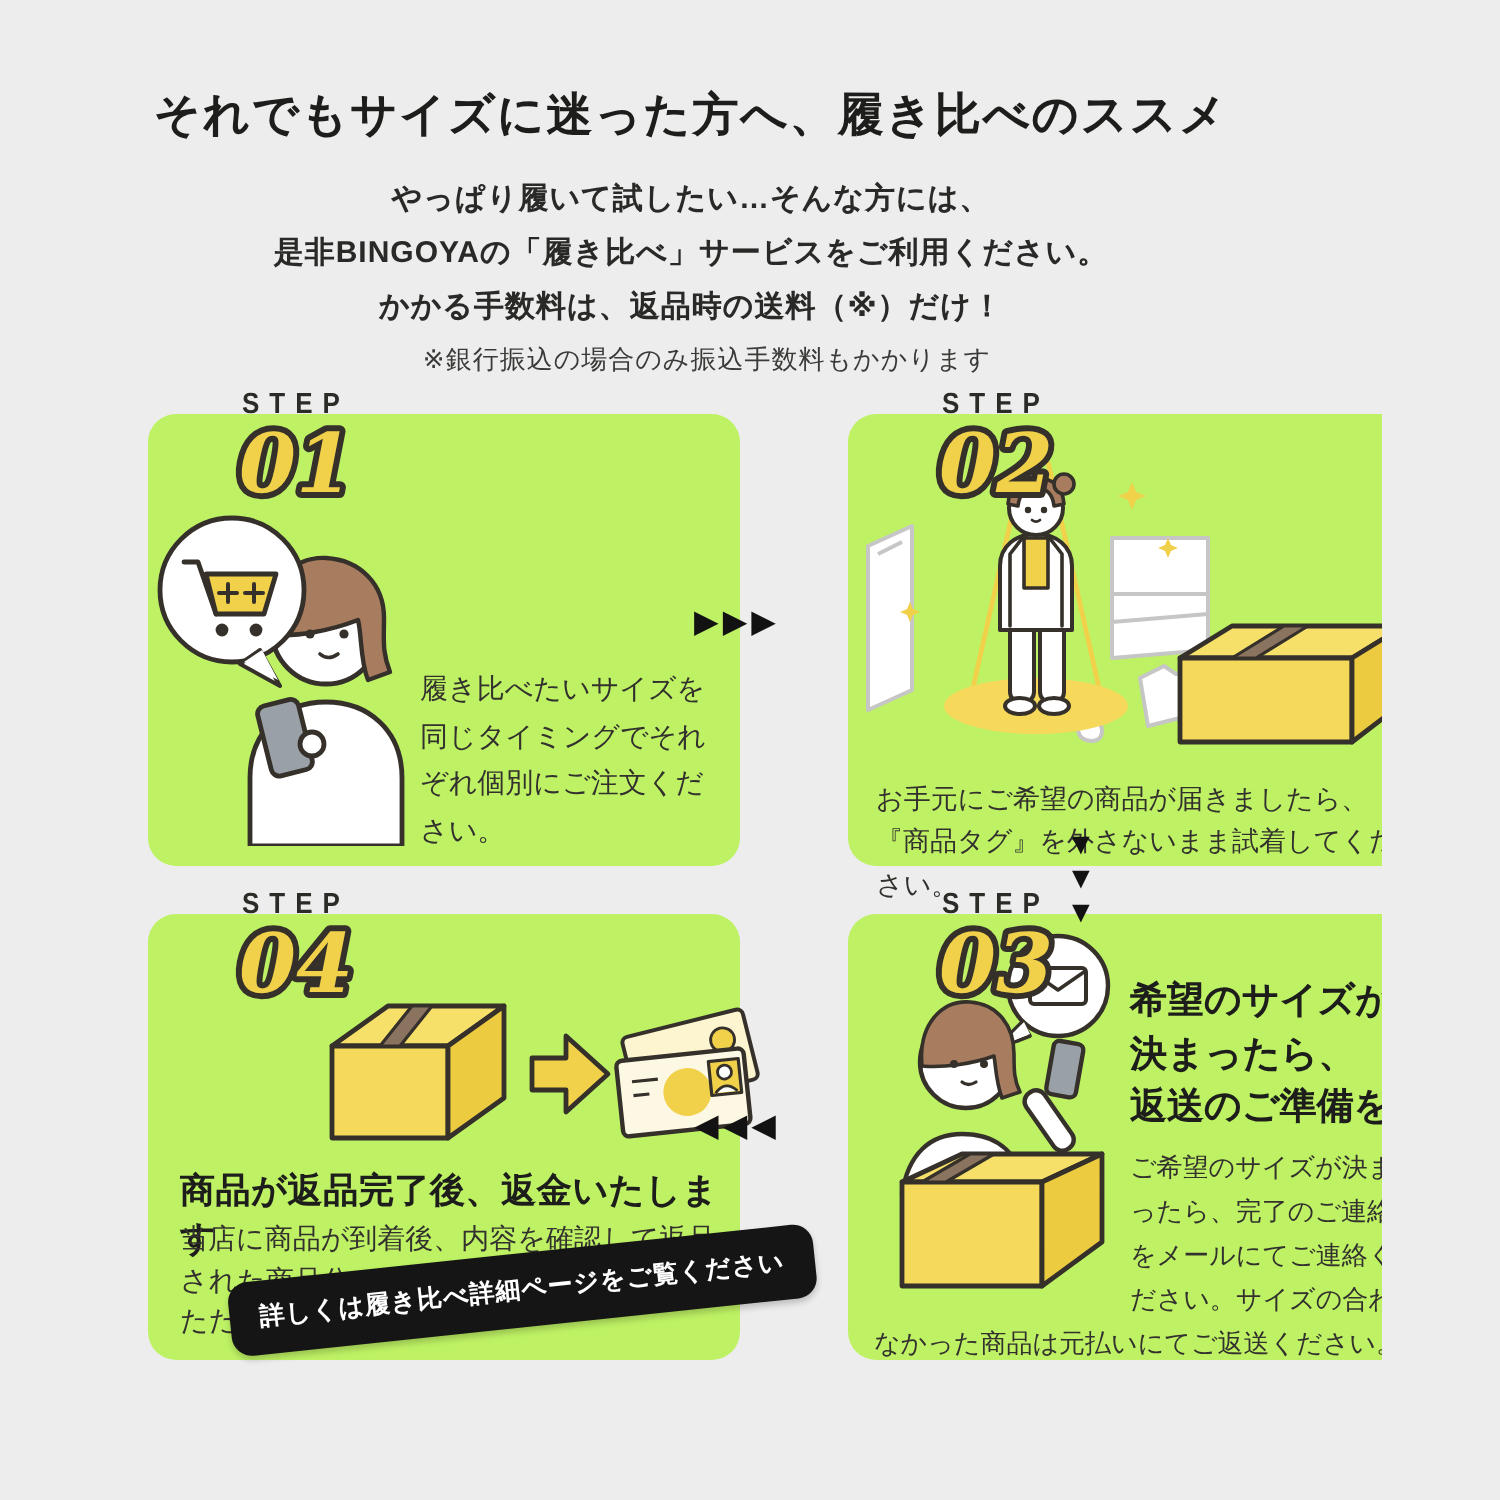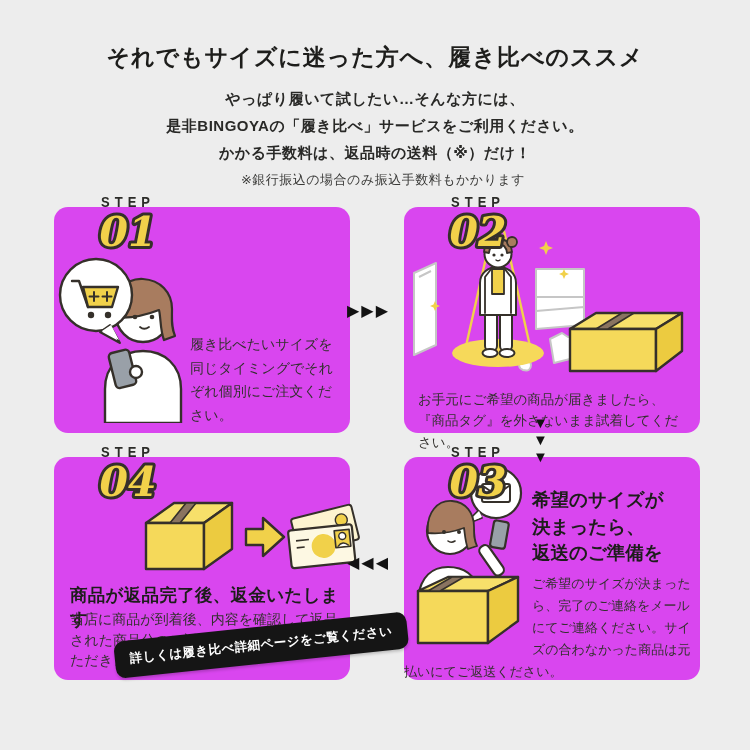--- a/index.html
+++ b/index.html
@@ -1,30 +1,30 @@
 <!DOCTYPE html>
 <html><head>
 <meta charset="utf-8">
 <style>
   * { box-sizing: border-box; }
   html,body { margin:0; padding:0; }
   body {
     font-family: "Liberation Sans", "DejaVu Sans", sans-serif;
     background:#ededed;
   }
-  .page { position:relative; width:750px; height:750px; background:#ededed; overflow:hidden; }
+  .page { position:relative; width:691px; height:750px; background:#ededed; overflow:hidden; }
 
   
   .header { position:absolute; top:42px; left:0; right:0; text-align:center; color:#1d1d1b; }
   .title { font-size:23px; font-weight:bold; letter-spacing:1px; margin:0 0 17px 0; }
   .sub   { font-size:15px; font-weight:600; letter-spacing:.5px; margin:8px 0; color:#292927; }
   .note  { font-size:13px; font-weight:500; letter-spacing:.5px; margin-top:7px; color:#3a3a38;padding-left:16px; }
 
   
-  .card { position:absolute; width:296px; background:#d946ef; border-radius:14px; }
+  .card { position:absolute; width:296px; background:#bef264; border-radius:14px;margin-left:20px; }
   .c1 { left:54px;  top:207px; height:226px; }
   .c2 { left:404px; top:207px; height:226px; }
   .c3 { left:404px; top:457px; height:223px; }
   .c4 { left:54px;  top:457px; height:223px; }
 
   .step-badge { position:absolute; left:34px; top:-13px; width:80px; text-align:center; z-index:3; }
   .step-label { display:block; font-size:13px; font-weight:600; letter-spacing:5px; color:#2b2b28;
                 transform:scaleY(1.12); margin-bottom:-2px; }
   .num-svg { display:block; width:80px; height:48px; margin:0 auto; }
   .num-text { font-family:"DejaVu Serif", serif; font-style:italic; font-weight:bold; font-size:41px; }
@@ -38,21 +38,21 @@
   .c1 .bodytext{ position:absolute; left:136px; top:112px; width:154px; font-size:14px; line-height:1.68; }
 
   
   .c2 .illu    { position:absolute; left:4px; top:8px; }
   .c2 .catch   { position:absolute; left:164px; top:20px; font-size:31px; font-weight:bold;
                  line-height:1.2; letter-spacing:2px; white-space:pre-line; color:#1d1d1b; }
   .c2 .box-illu{ position:absolute; left:156px; top:98px; }
   .c2 .bodytext{ position:absolute; left:14px; top:168px; width:272px; font-size:13.5px; line-height:1.6; }
 
   
-  .c3 .inner   { padding:0 0; height:100%; overflow:hidden; }
+  .c3 .inner   { padding:0 13px; height:100%; overflow:hidden; }
   .c3 .illu    { float:left; width:128px; height:185px; margin-top:8px; }
   .c3 .heading { font-size:18.5px; line-height:1.44; margin:30px 0 6px 0; }
   .c3 .bodytext{ font-size:13px; line-height:22px; margin:0; }
 
   
   .c4 .illu    { position:absolute; left:80px; top:34px; }
   .c4 .heading { position:absolute; left:16px; top:108px; font-size:17.5px; letter-spacing:.3px; }
   .c4 .bodytext{ position:absolute; left:16px; top:138px; width:268px; font-size:14px; line-height:1.48; }
 
   

